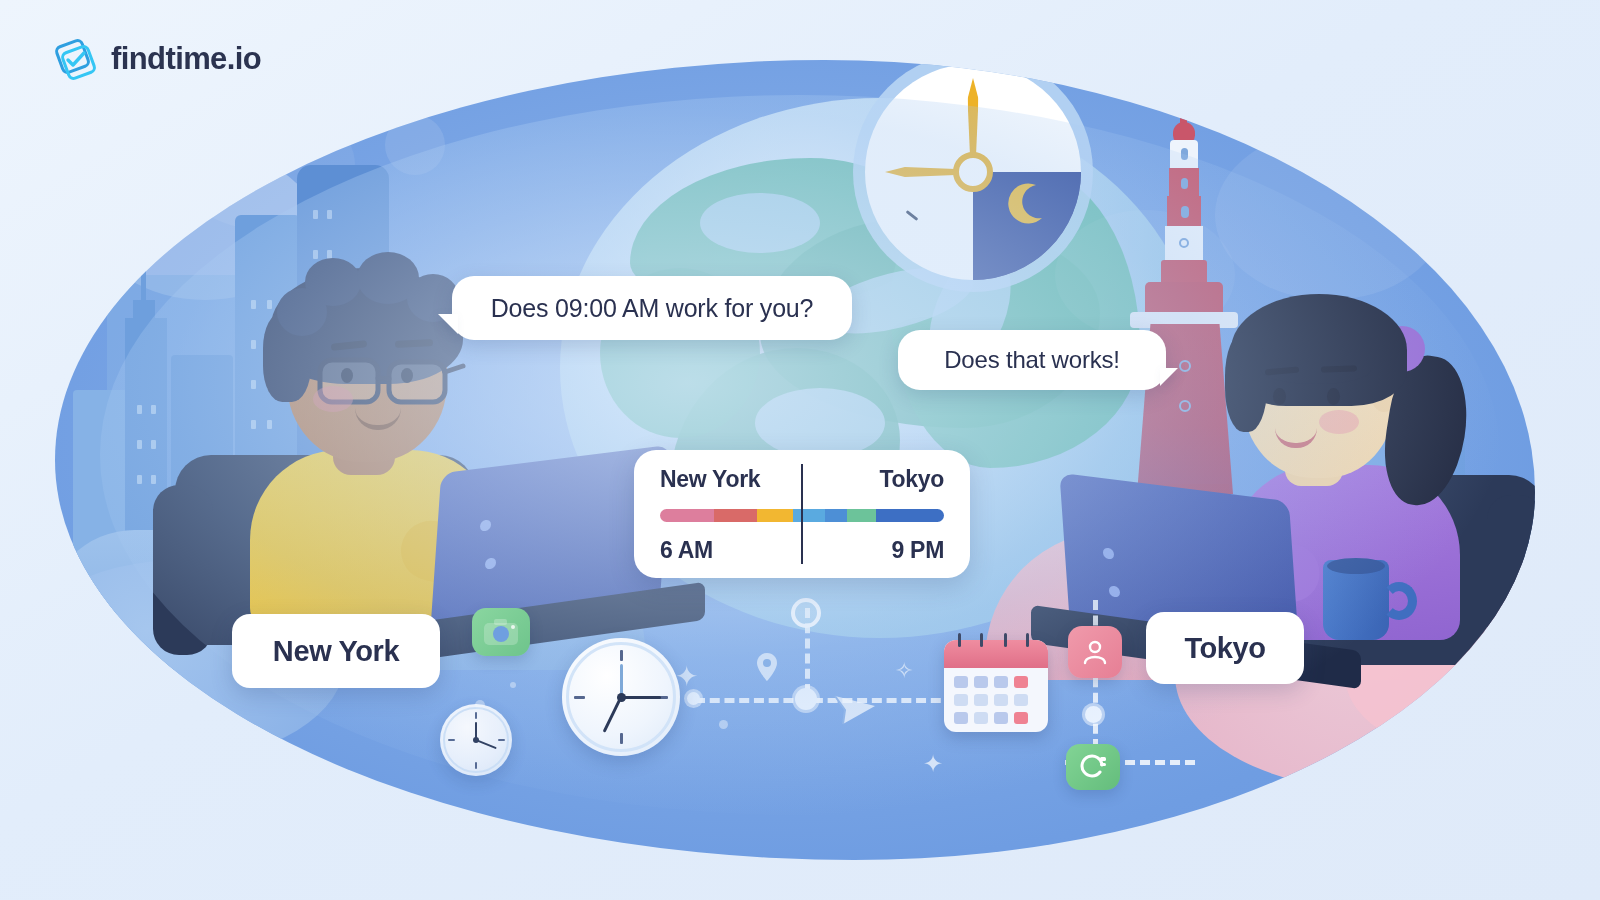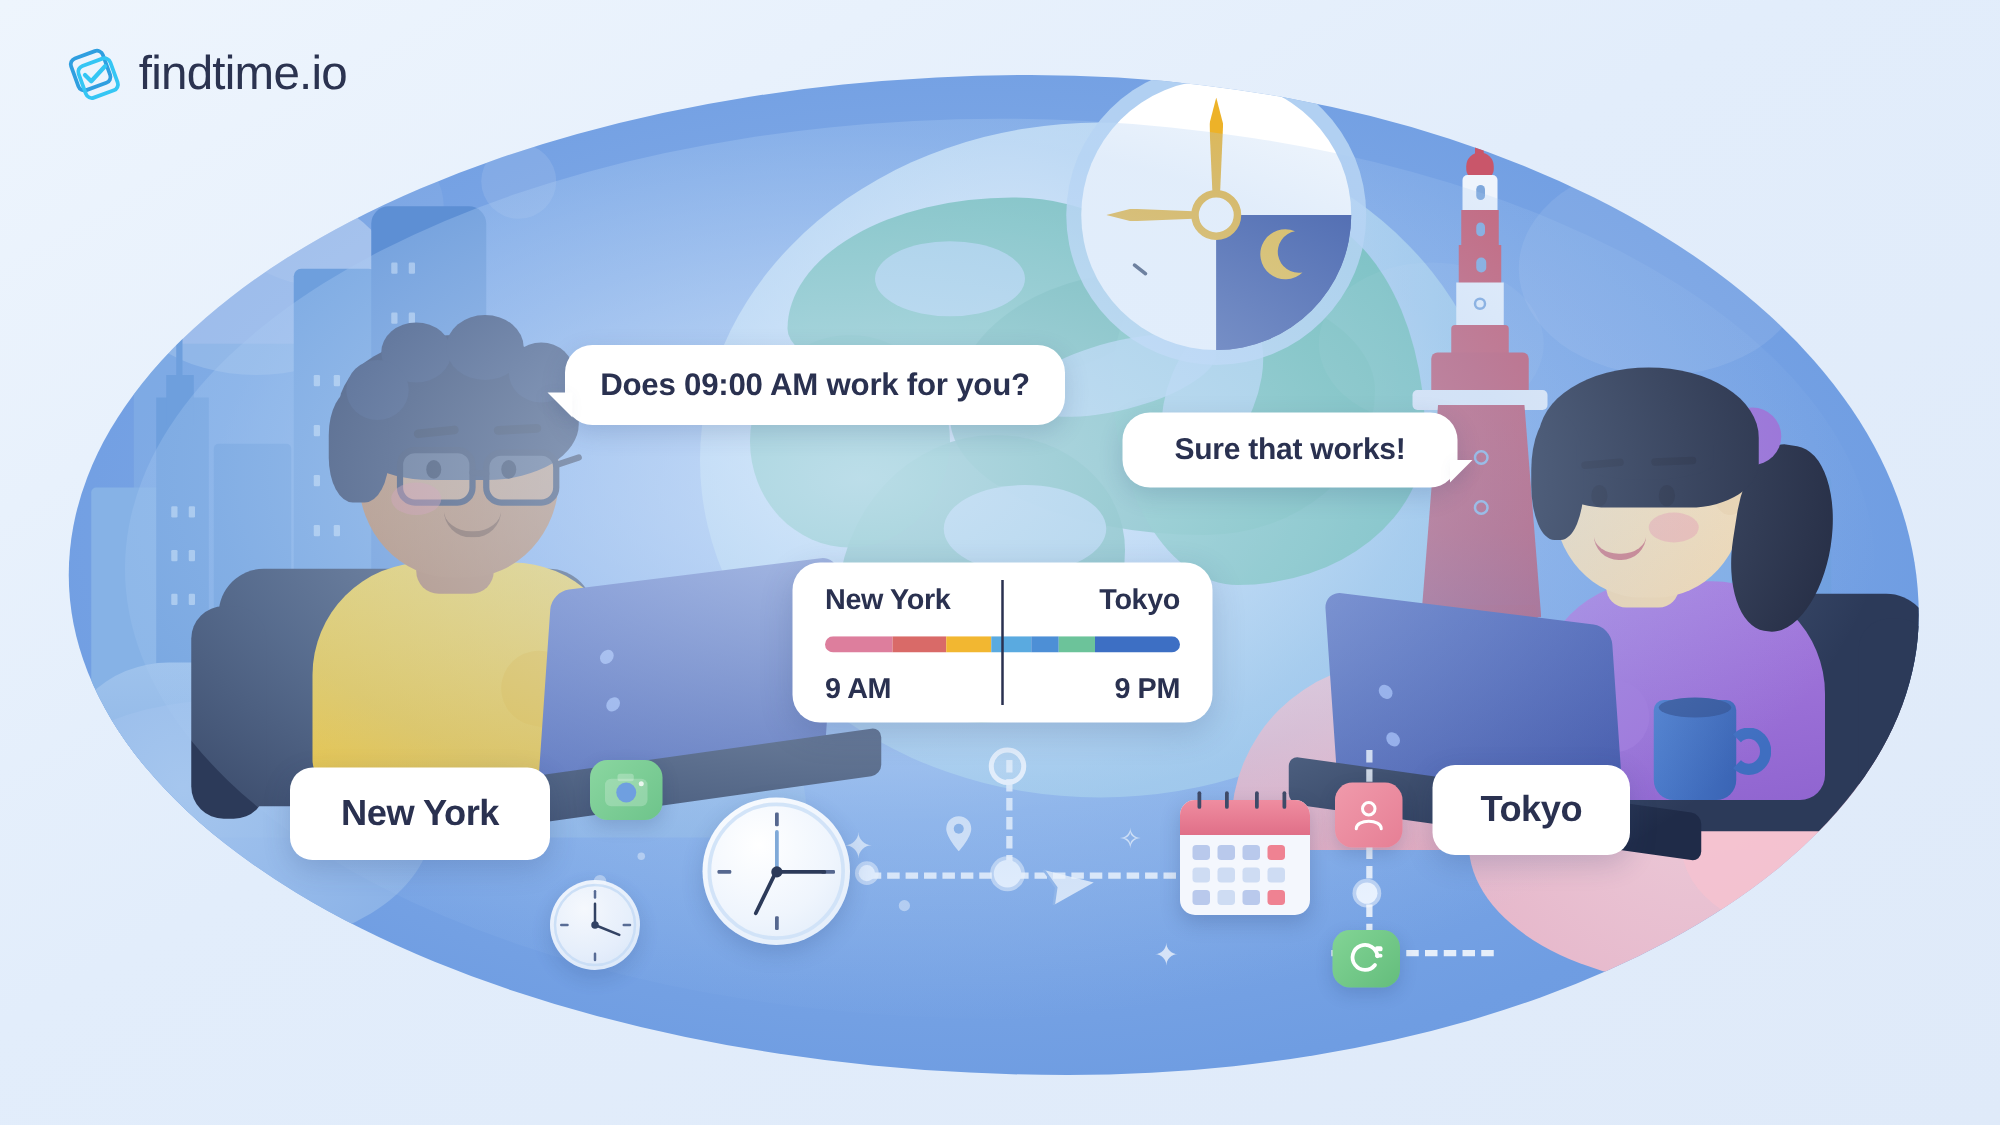--- a/index.html
+++ b/index.html
@@ -12,21 +12,21 @@
   #stage {
     position:relative;
     width:1600px; height:900px;
     background:linear-gradient(150deg,#eef5fd 0%,#e2edfb 45%,#dfeaf9 100%);
     overflow:hidden;
   }
 
   
   .logo { position:absolute; left:52px; top:36px; display:flex; align-items:center; gap:13px; }
   .logo-mark { width:46px; height:46px; position:relative; }
-  .logo-text { font-size:38px; font-weight:400; color:#2b3350; letter-spacing:-0.6px; }
+  .logo-text { font-size:31px; font-weight:700; color:#2b3350; letter-spacing:-0.6px; }
 
   
   .blob {
     position:absolute; left:55px; top:60px; width:1480px; height:800px;
     border-radius:52% 48% 46% 54% / 50% 54% 46% 50%;
     background:radial-gradient(ellipse at 48% 46%, #9dc0ee 0%, #7ea8e6 42%, #6f9de2 72%, #6b99e0 100%);
     overflow:hidden;
   }
   .blob-soft {
     position:absolute; left:100px; top:95px; width:1400px; height:720px;
@@ -74,21 +74,21 @@
 
   
   .laptop-screen { position:absolute; background:linear-gradient(160deg,#4a5fb5 0%,#3f53a5 100%); }
   .laptop-base { position:absolute; background:#1f2b48; }
 
   
   .bubble {
     position:absolute; background:#ffffff; border-radius:22px;
     box-shadow:0 6px 20px rgba(40,60,110,.18);
     display:flex; align-items:center; justify-content:center;
-    color:#2a3150; font-weight:700; letter-spacing:-0.2px;
+    color:#2a3150; font-weight:400; letter-spacing:-0.2px;
   }
   .bubble .tail {
     position:absolute; width:0; height:0;
   }
   #bubble-left { left:452px; top:276px; width:400px; height:64px; font-size:25px; }
   #bubble-left .tail {
     left:-14px; bottom:6px;
     border-top:20px solid #ffffff; border-left:20px solid transparent;
     filter:drop-shadow(-3px 3px 5px rgba(40,60,110,.10));
   }
@@ -445,40 +445,40 @@
   </div>
 
   <div class="blob-soft"></div>
 
   <div class="bubble" id="bubble-left">
     <span>Does 09:00 AM work for you?</span>
     <span class="tail"></span>
   </div>
 
   <div class="bubble" id="bubble-right">
-    <span>Sure that works!</span>
+    <span>Does that works!</span>
     <span class="tail"></span>
   </div>
 
   <div id="time-card">
     <div class="tc-row">
       <span class="tc-city">New York</span>
       <span class="tc-city">Tokyo</span>
     </div>
     <div class="tc-bar" id="tc-bar">
         <div class="tc-seg" style="background: rgb(221, 126, 157); width: 19%;"></div>
         <div class="tc-seg" style="background: rgb(217, 106, 104); width: 15%;"></div>
         <div class="tc-seg" style="background: rgb(242, 183, 49); width: 13%;"></div>
         <div class="tc-seg" style="background: rgb(90, 170, 224); width: 11%;"></div>
         <div class="tc-seg" style="background: rgb(77, 143, 214); width: 8%;"></div>
         <div class="tc-seg" style="background: rgb(108, 195, 154); width: 10%;"></div>
         <div class="tc-seg" style="background: rgb(61, 111, 196); width: 24%;"></div>
       </div>
     <div class="tc-row">
-      <span class="tc-time">9 AM</span>
+      <span class="tc-time">6 AM</span>
       <span class="tc-time">9 PM</span>
     </div>
     <div class="tc-divider"></div>
   </div>
 
   <div class="pill" id="pill-ny">
     <span>New York</span>
   </div>
   <div class="pill" id="pill-tokyo">
     <span>Tokyo</span>

